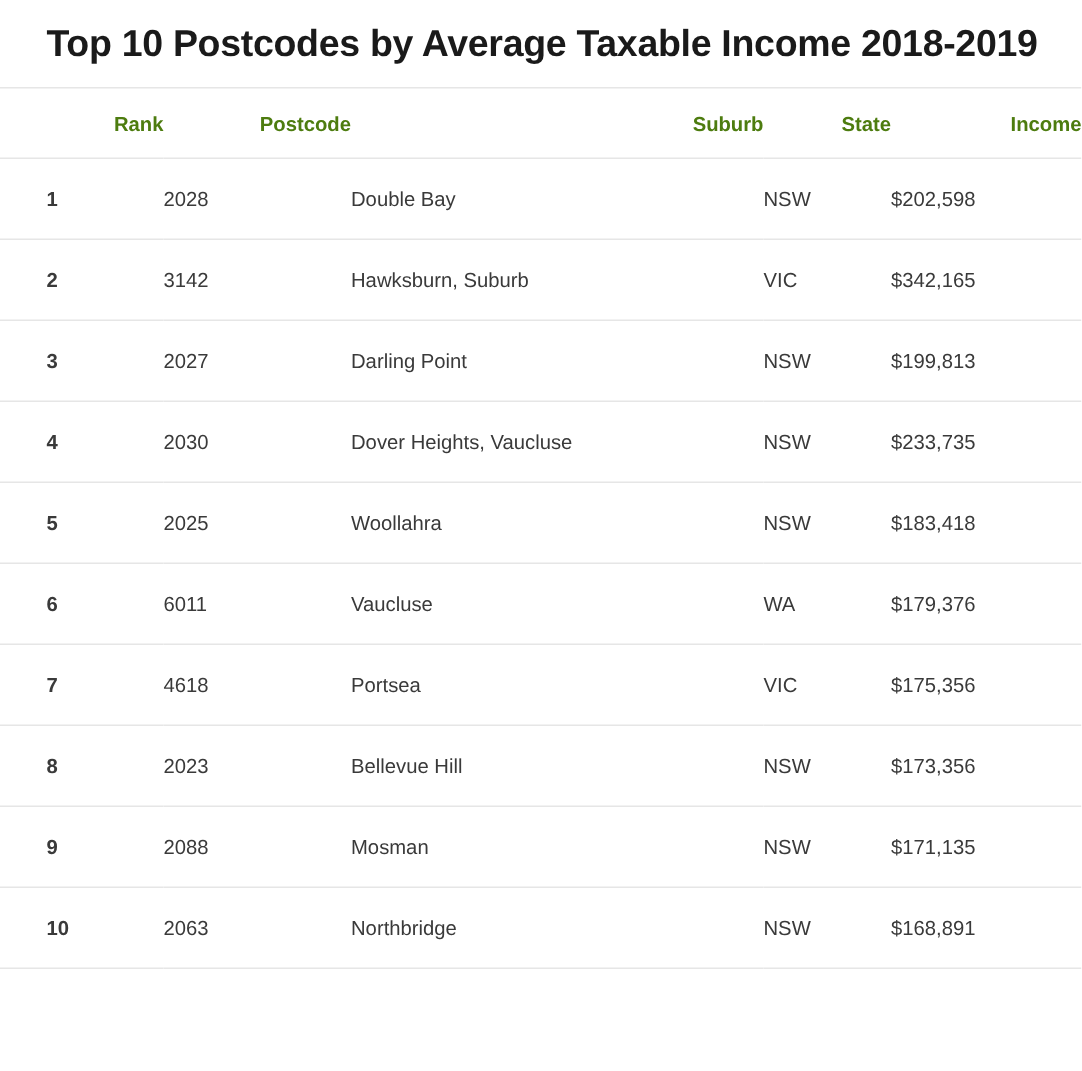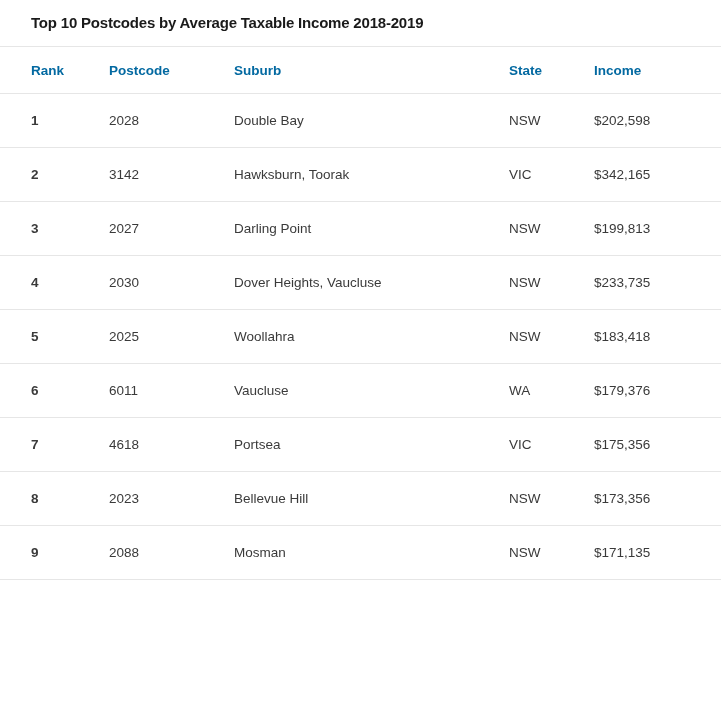--- a/index.html
+++ b/index.html
@@ -15,42 +15,42 @@
     overflow: hidden;
   }
   .page {
     width: 721px;
     height: 714px;
     box-sizing: border-box;
     padding: 0;
     position: relative;
   }
   .title {
-    font-size: 15px;
+    font-size: 25px;
     font-weight: bold;
     color: #1a1a1a;
     letter-spacing: -0.2px;
     padding: 14px 0 14px 31px;
     line-height: 1.2;
   }
   .divider {
     height: 1px;
     background: #e6e6e6;
     margin: 0 0 0 0;
   }
   table.data-table {
     width: 100%;
     border-collapse: collapse;
     table-layout: fixed;
   }
   table.data-table th {
-    text-align: left;
+    text-align: right;
     font-size: 13.5px;
     font-weight: bold;
-    color: #0369a1;
+    color: #4d7c0f;
     padding: 16px 0 15px 0;
     border-bottom: 1px solid #e6e6e6;
   }
   table.data-table td {
     font-size: 13.5px;
     color: #3a3a3a;
     padding: 19px 0 19px 0;
     border-bottom: 1px solid #e6e6e6;
     vertical-align: middle;
   }
@@ -87,21 +87,21 @@
       <tr>
         <td class="col-rank rank-cell">1</td>
         <td class="col-post">2028</td>
         <td class="col-suburb">Double Bay</td>
         <td class="col-state">NSW</td>
         <td class="col-income">$202,598</td>
       </tr>
       <tr>
         <td class="col-rank rank-cell">2</td>
         <td class="col-post">3142</td>
-        <td class="col-suburb">Hawksburn, Toorak</td>
+        <td class="col-suburb">Hawksburn, Suburb</td>
         <td class="col-state">VIC</td>
         <td class="col-income">$342,165</td>
       </tr>
       <tr>
         <td class="col-rank rank-cell">3</td>
         <td class="col-post">2027</td>
         <td class="col-suburb">Darling Point</td>
         <td class="col-state">NSW</td>
         <td class="col-income">$199,813</td>
       </tr>
@@ -140,16 +140,23 @@
         <td class="col-state">NSW</td>
         <td class="col-income">$173,356</td>
       </tr>
       <tr>
         <td class="col-rank rank-cell">9</td>
         <td class="col-post">2088</td>
         <td class="col-suburb">Mosman</td>
         <td class="col-state">NSW</td>
         <td class="col-income">$171,135</td>
       </tr>
+      <tr>
+        <td class="col-rank rank-cell">10</td>
+        <td class="col-post">2063</td>
+        <td class="col-suburb">Northbridge</td>
+        <td class="col-state">NSW</td>
+        <td class="col-income">$168,891</td>
+      </tr>
     </tbody>
   </table>
 
 </div>
 
 </body></html>

